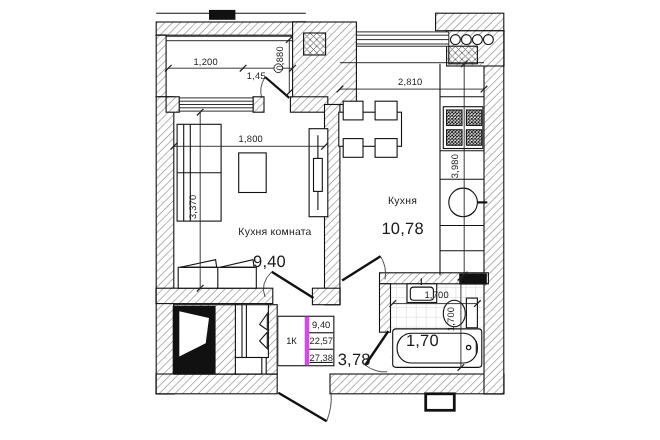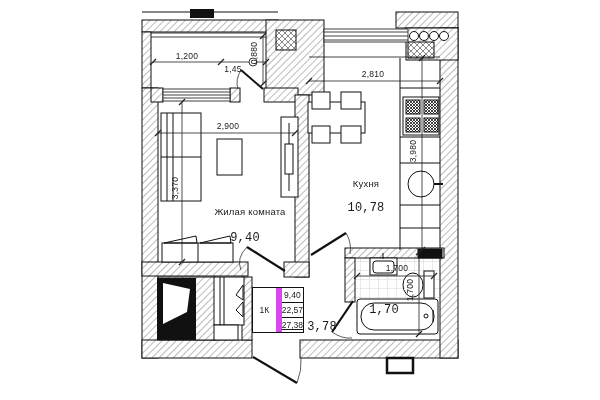--- a/index.html
+++ b/index.html
@@ -3,26 +3,26 @@
 <meta charset="utf-8">
 <style>
   html,body{margin:0;padding:0;background:#ffffff;}
   #stage{position:relative;width:508px;height:400px;background:#ffffff;overflow:hidden;
          font-family:"Liberation Sans",sans-serif;}
   #plan-svg{position:absolute;left:0;top:0;}
   .lbl{position:absolute;transform:translate(-50%,-50%);font-size:8.5px;color:#1a1a1a;
        white-space:nowrap;letter-spacing:0.2px;}
   .lbl.v{transform:translate(-50%,-50%) rotate(-90deg);}
   .lbl.room{font-size:9.5px;}
-  .lbl.area{font-size:12px;font-family:Liberation Mono, monospace;}
+  .lbl.area{font-size:15px;}
   
   .legend{position:absolute;left:252px;top:287px;width:52px;height:46px;display:flex;
           border:1px solid #111;background:#fff;box-sizing:border-box;}
   .legend-type{width:24px;display:flex;align-items:center;justify-content:center;
-               border-right:6px solid #d946ef;font-size:8.5px;color:#1a1a1a;}
+               border-right:4px solid #d946ef;font-size:8.5px;color:#1a1a1a;}
   .legend-rows{flex:1;display:flex;flex-direction:column;}
   .legend-row{flex:1;display:flex;align-items:center;justify-content:center;
               font-size:8.5px;color:#1a1a1a;border-bottom:1px solid #111;}
   .legend-row:last-child{border-bottom:none;text-decoration:underline;}
 </style>
 </head>
 <body>
 
 <div id="stage">
 
@@ -206,27 +206,27 @@
     <line x1="419" y1="252" x2="419" y2="334"></line>
     <line x1="416" y1="255" x2="422" y2="249" stroke-width="1.2"></line>
     <line x1="416" y1="337" x2="422" y2="331" stroke-width="1.2"></line>
   </g>
 </svg>
 
 <div class="lbl" style="left:187px;top:56px">1,200</div>
 <div class="lbl" style="left:233px;top:69px">1,45</div>
 <div class="lbl v" style="left:254px;top:53px">0,880</div>
 <div class="lbl" style="left:373px;top:74px">2,810</div>
-<div class="lbl" style="left:228px;top:126px">2,900</div>
+<div class="lbl" style="left:228px;top:126px">1,800</div>
 <div class="lbl v" style="left:175px;top:188px">3,370</div>
 <div class="lbl v" style="left:413px;top:151px">3,980</div>
 <div class="lbl" style="left:397px;top:268px">1,700</div>
 <div class="lbl v" style="left:410px;top:290px">1,700</div>
 
-<div class="lbl room" style="left:250px;top:211px">Жилая комната</div>
+<div class="lbl room" style="left:250px;top:211px">Кухня комната</div>
 <div class="lbl area" style="left:245px;top:238px">9,40</div>
 <div class="lbl room" style="left:366px;top:183px">Кухня</div>
 <div class="lbl area" style="left:366px;top:208px">10,78</div>
 <div class="lbl area" style="left:322px;top:327px">3,78</div>
 <div class="lbl area" style="left:384px;top:310px">1,70</div>
 
 <div class="legend">
   <div class="legend-type">1К</div>
   <div class="legend-rows">
     <div class="legend-row">9,40</div>

